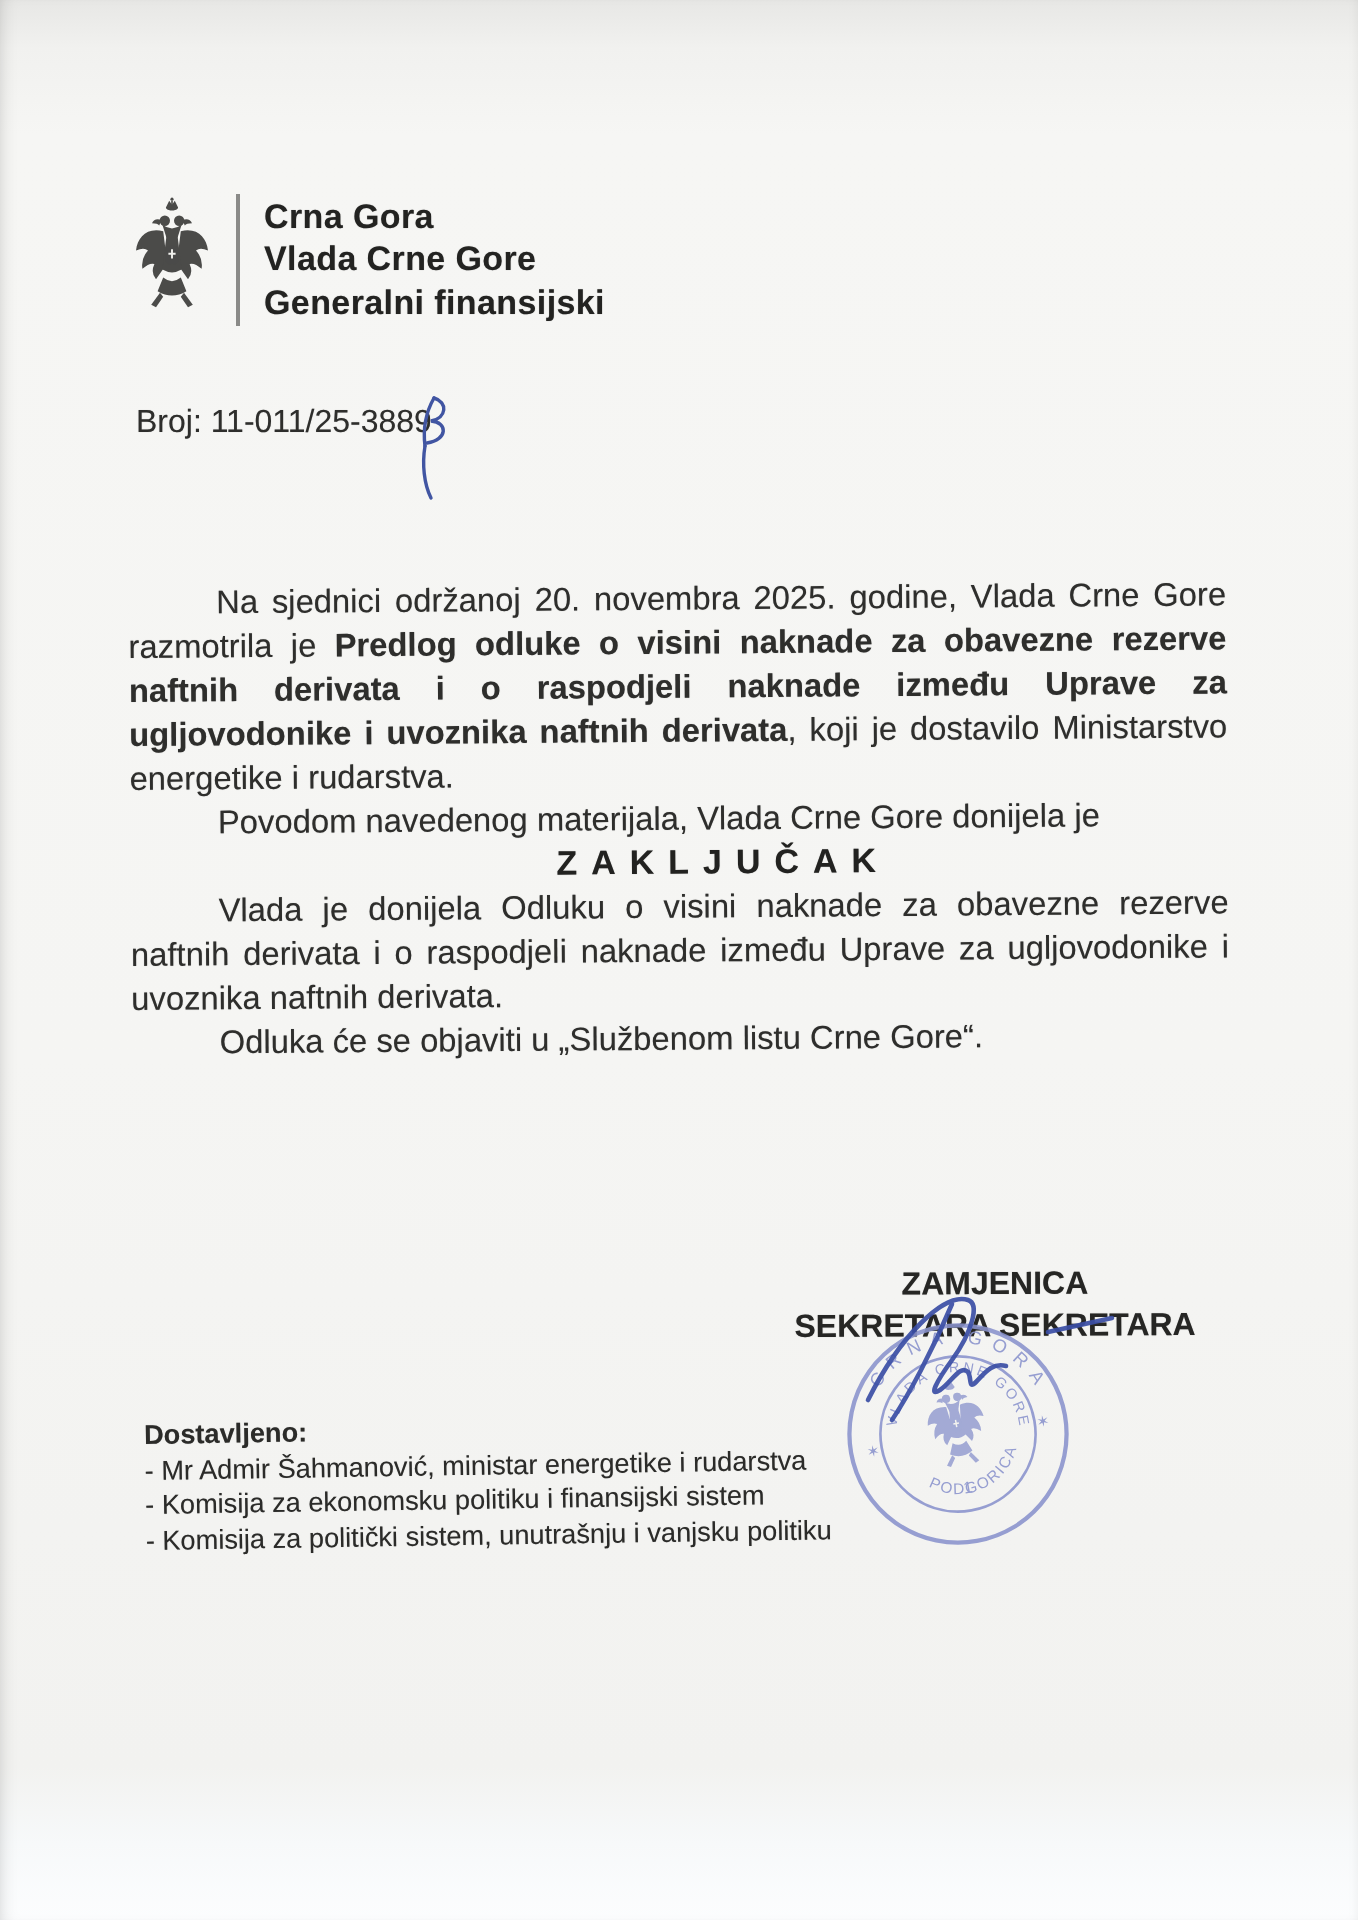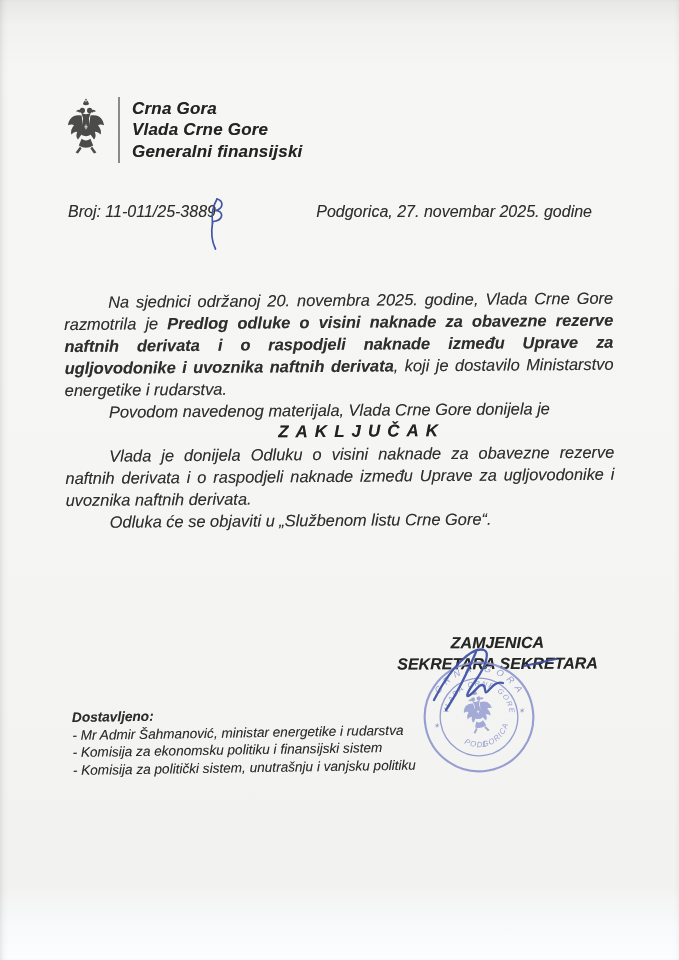--- a/index.html
+++ b/index.html
@@ -6,21 +6,20 @@
   body{
     width:679px;height:960px;
     font-family:"Liberation Sans", sans-serif;
     position:relative;
     overflow:hidden;
   }
   .page{
     position:absolute;inset:0;
     background:linear-gradient(180deg,#e7e7e5 0%,#f1f1ef 2.5%,#f6f6f4 7%,#f5f5f3 55%,#f2f2f0 92%,#f7f9fa 96%,#fcfdfe 100%);
     box-shadow:inset 6px 0 10px -8px rgba(0,0,0,.25), inset -4px 0 8px -7px rgba(0,0,0,.15);
-    font-style:italic;
   }
   
   .header{position:absolute;left:66px;top:97px;display:flex;align-items:center;gap:12px;}
   .emblem{width:40px;height:64px;flex:0 0 auto;color:#4b4b49;}
   .hdr-divider{width:2px;height:66px;background:#8a8a88;flex:0 0 auto;}
   .hdr-text{font-size:17px;line-height:21.5px;font-weight:bold;color:#232321;letter-spacing:.2px;
     text-shadow:0 0 .5px rgba(0,0,0,.35);}
   
   .ref-row{position:absolute;left:68px;top:203px;width:524px;display:flex;justify-content:space-between;
     font-size:16px;color:#2e2e2c;text-shadow:0 0 .4px rgba(0,0,0,.3);}
@@ -86,21 +85,20 @@
     <div class="hdr-divider"></div>
     <div class="hdr-text">
       <div>Crna Gora</div>
       <div>Vlada Crne Gore</div>
       <div>Generalni finansijski</div>
     </div>
   </div>
 
   <div class="ref-row">
     <span>Broj: 11-011/25-3889</span>
-    <span>Podgorica, 27. novembar 2025. godine</span>
   </div>
   <svg class="hand-mark" width="26" height="56" viewBox="0 0 26 56">
     <g fill="none" stroke="#4155a2" stroke-width="1.7" stroke-linecap="round">
       <path d="M14 3 C 10 10 8.5 19 9.5 27"></path>
       <path d="M14 3 C 21 5 20.5 13 12.5 14.5 C 21 15 21 24 10.5 25.5"></path>
       <path d="M9.5 27 C 8 36 9 46 12.5 53"></path>
     </g>
   </svg>
 
   <div class="body-block">

